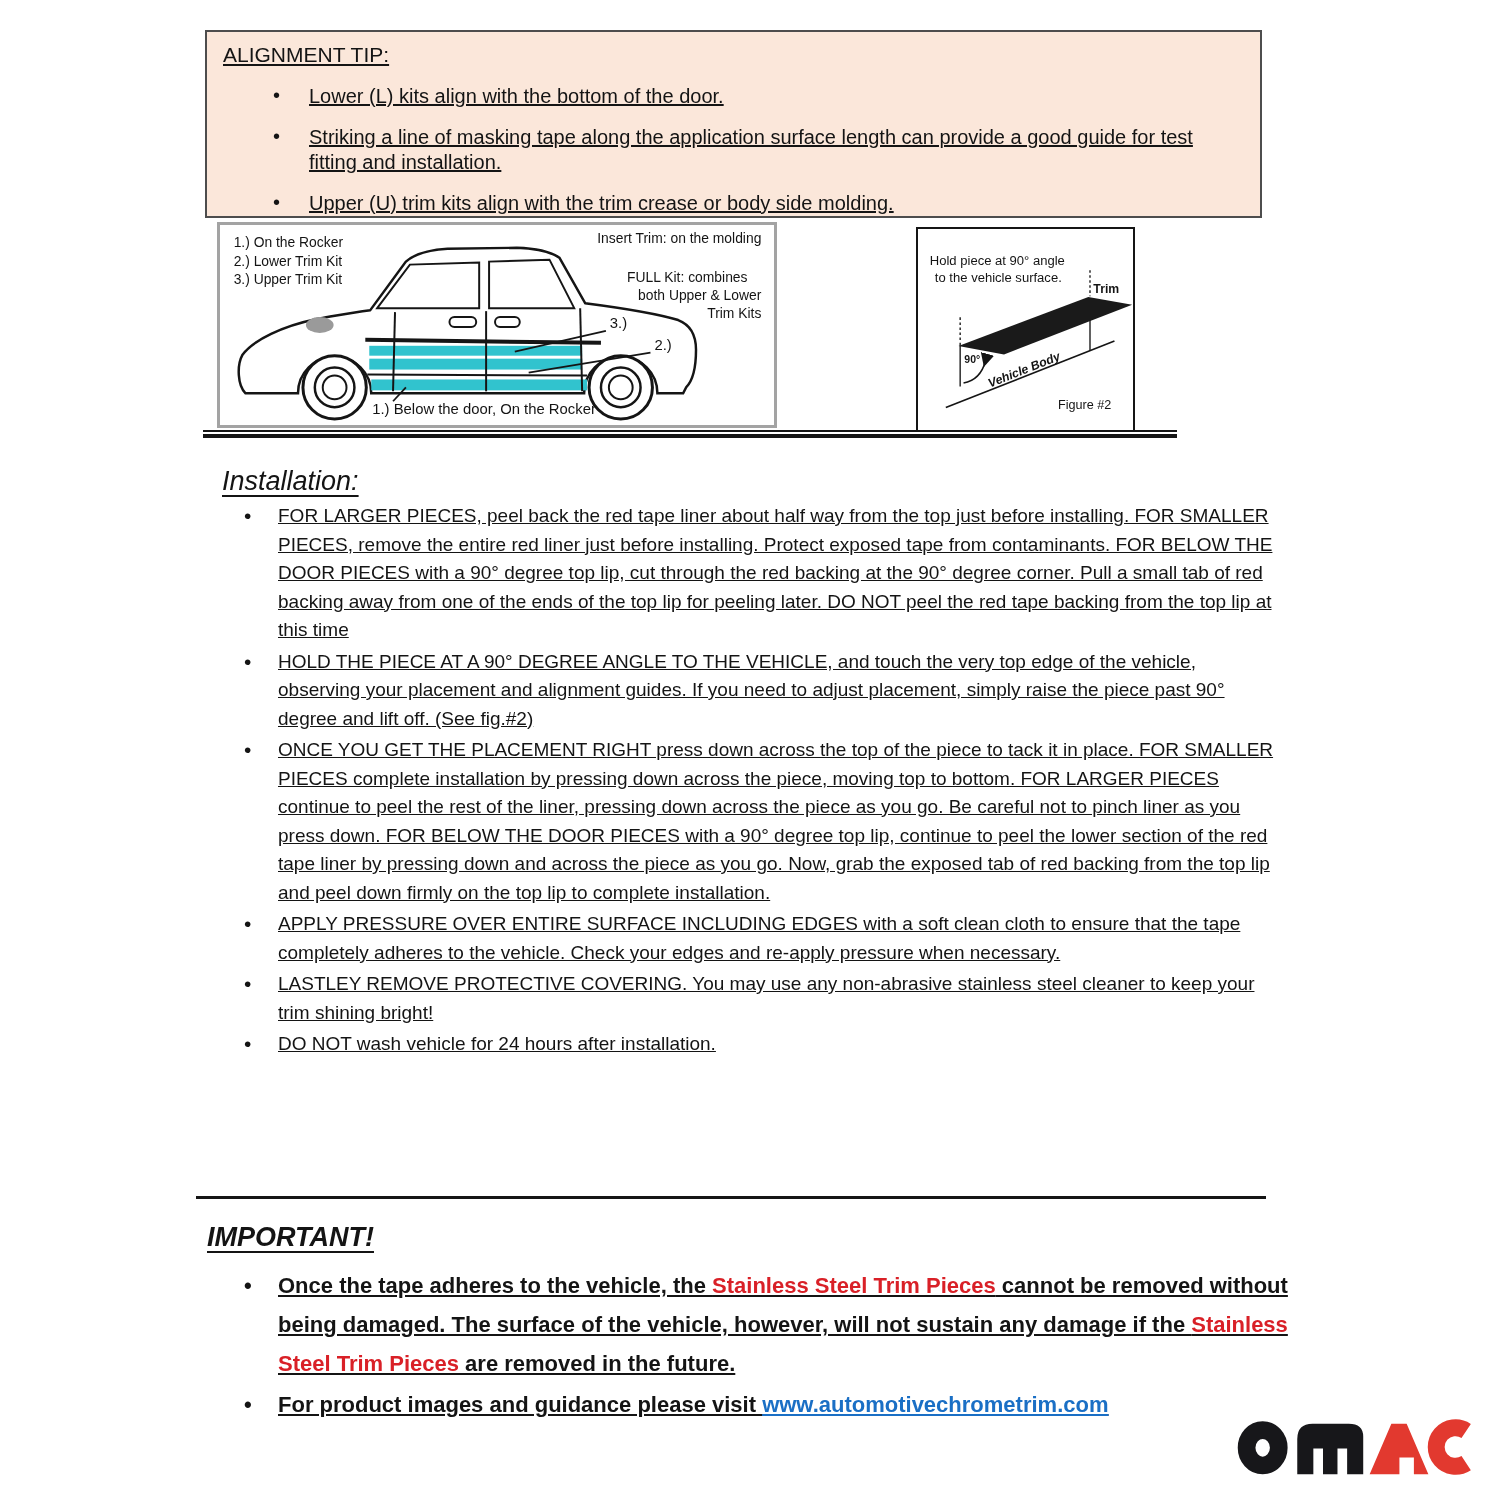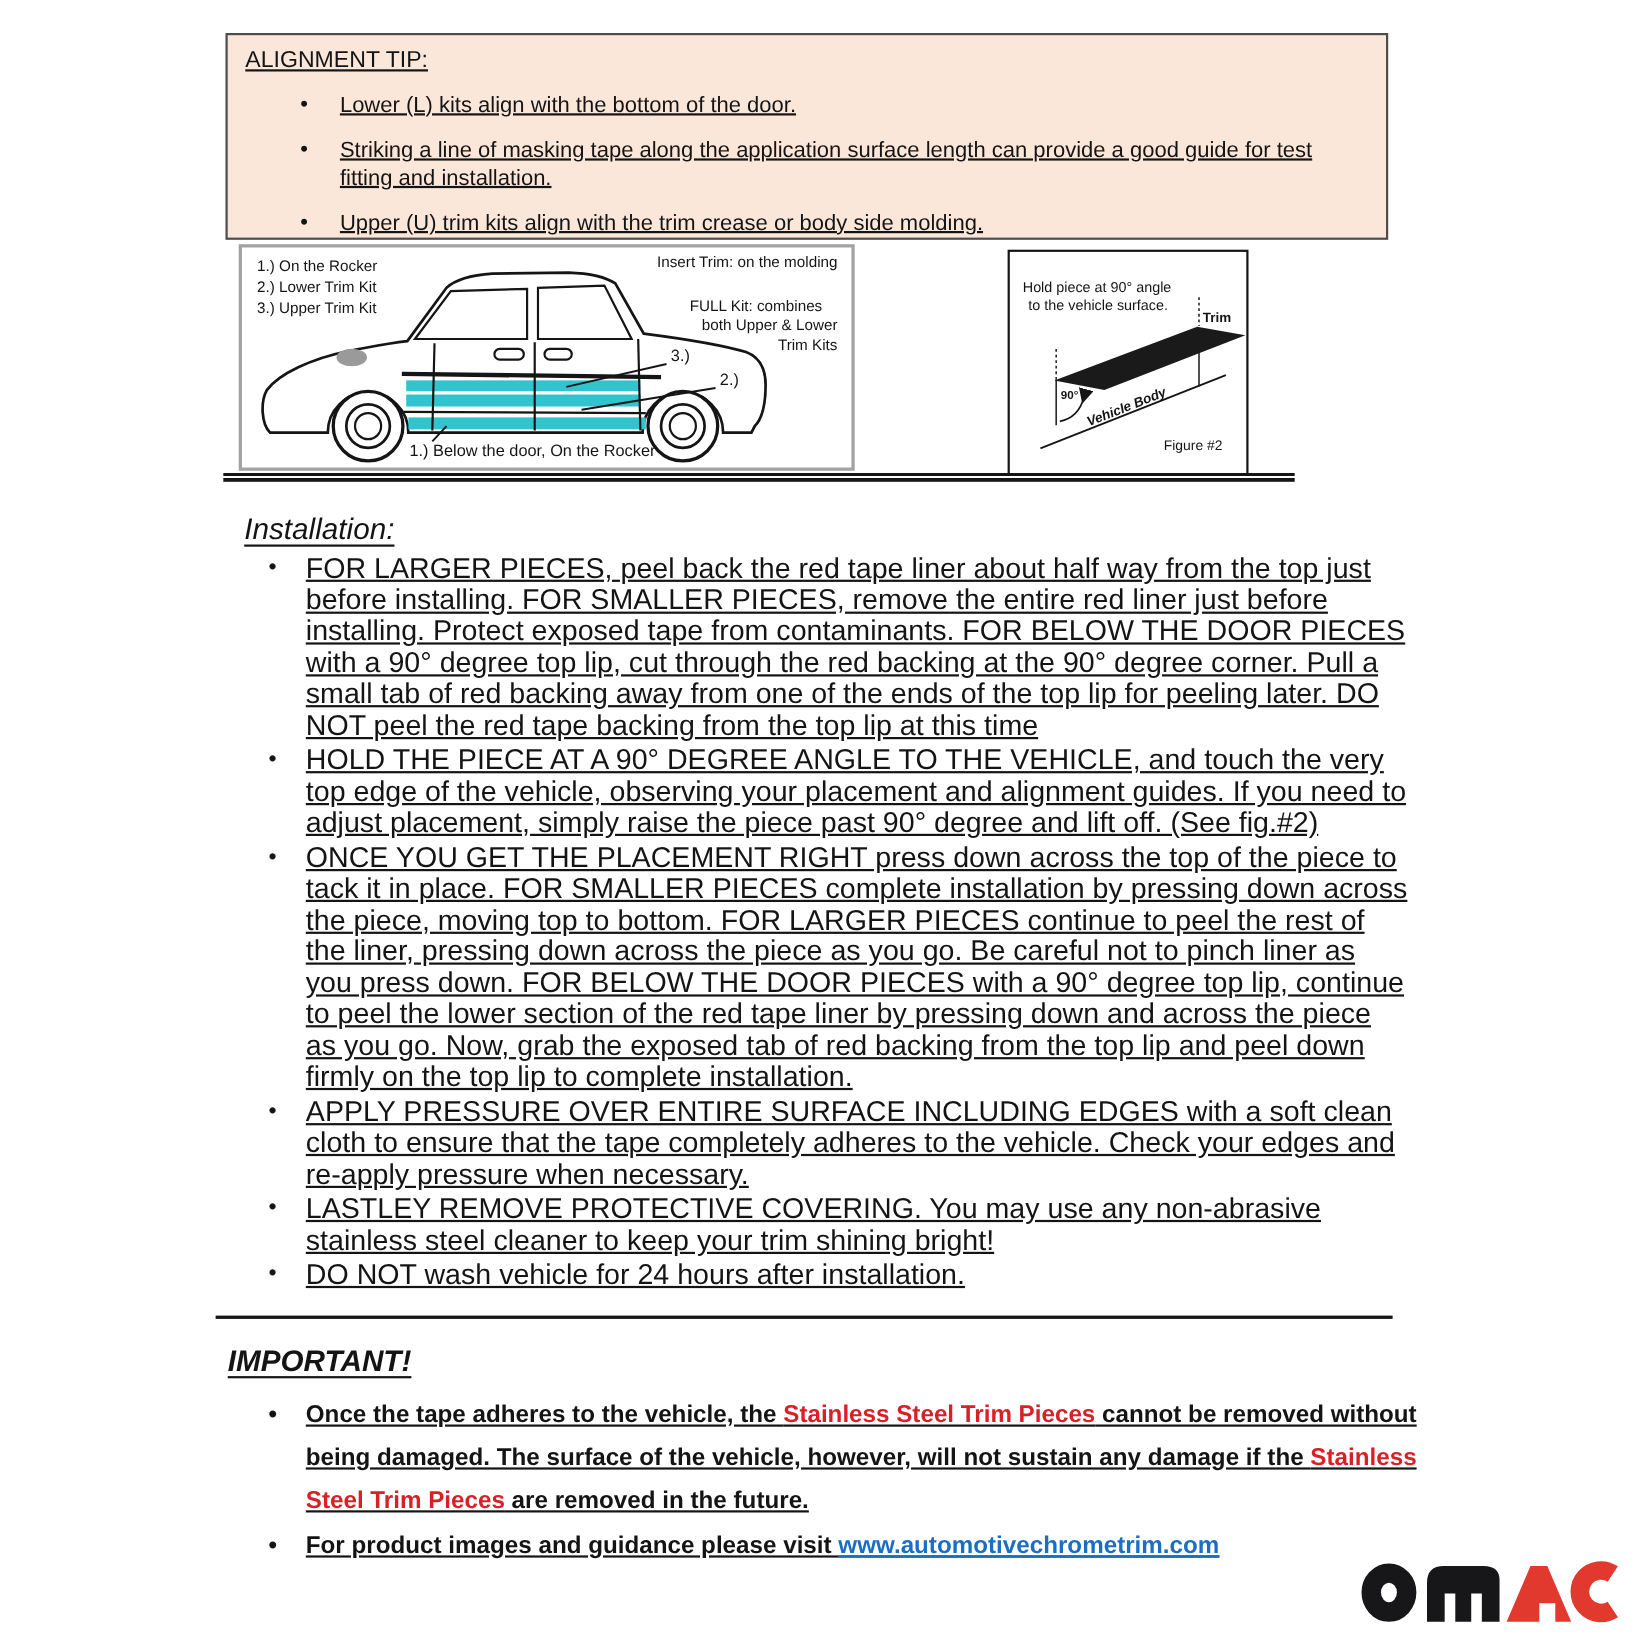--- a/index.html
+++ b/index.html
@@ -44,21 +44,21 @@
     text-decoration:underline;text-underline-offset:5px;text-decoration-thickness:2px;
   }
   .install-heading{left:222px;top:449px;margin-top:16px;}
   .important-heading{left:207px;top:1221px;font-weight:bold;}
 
   
   .install-list{
     left:240px;top:502px;width:1002px;margin:0;padding:0 0 0 38px;list-style:none;
   }
   .install-list li{
-    position:relative;font-size:26px;line-height:28.5px;margin-bottom:3px;
+    position:relative;font-size:19px;line-height:28.5px;margin-bottom:3px;
   }
   .install-list li::before{
     content:"\2022";position:absolute;left:-34px;top:0;font-size:21px;
   }
   .important-list{
     left:240px;top:1266px;width:1060px;margin:0;padding:0 0 0 38px;list-style:none;
   }
   .important-list li{
     position:relative;font-size:22px;line-height:39px;font-weight:bold;margin-bottom:2px;
   }

